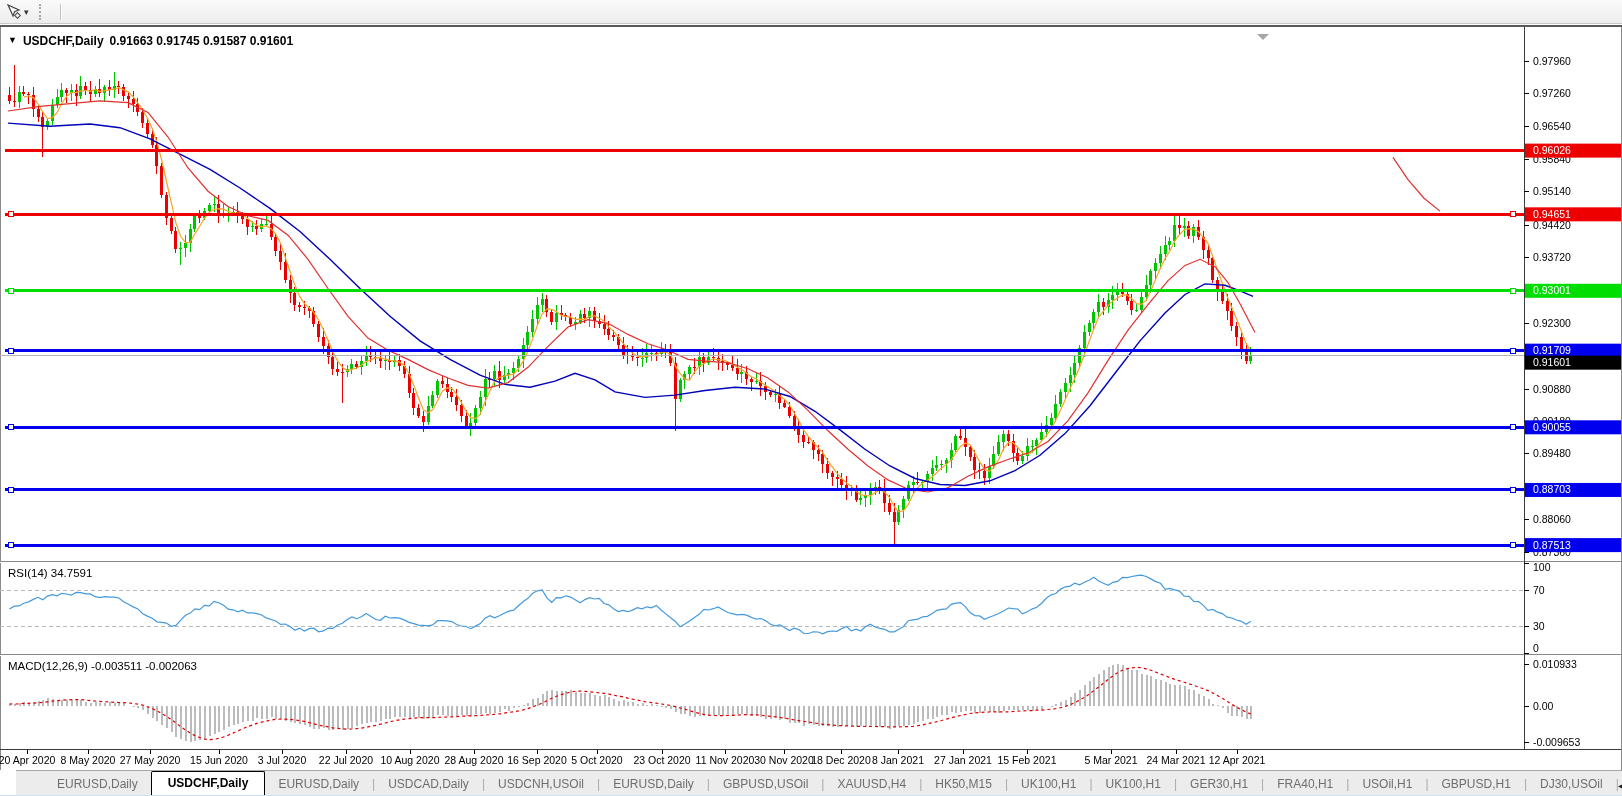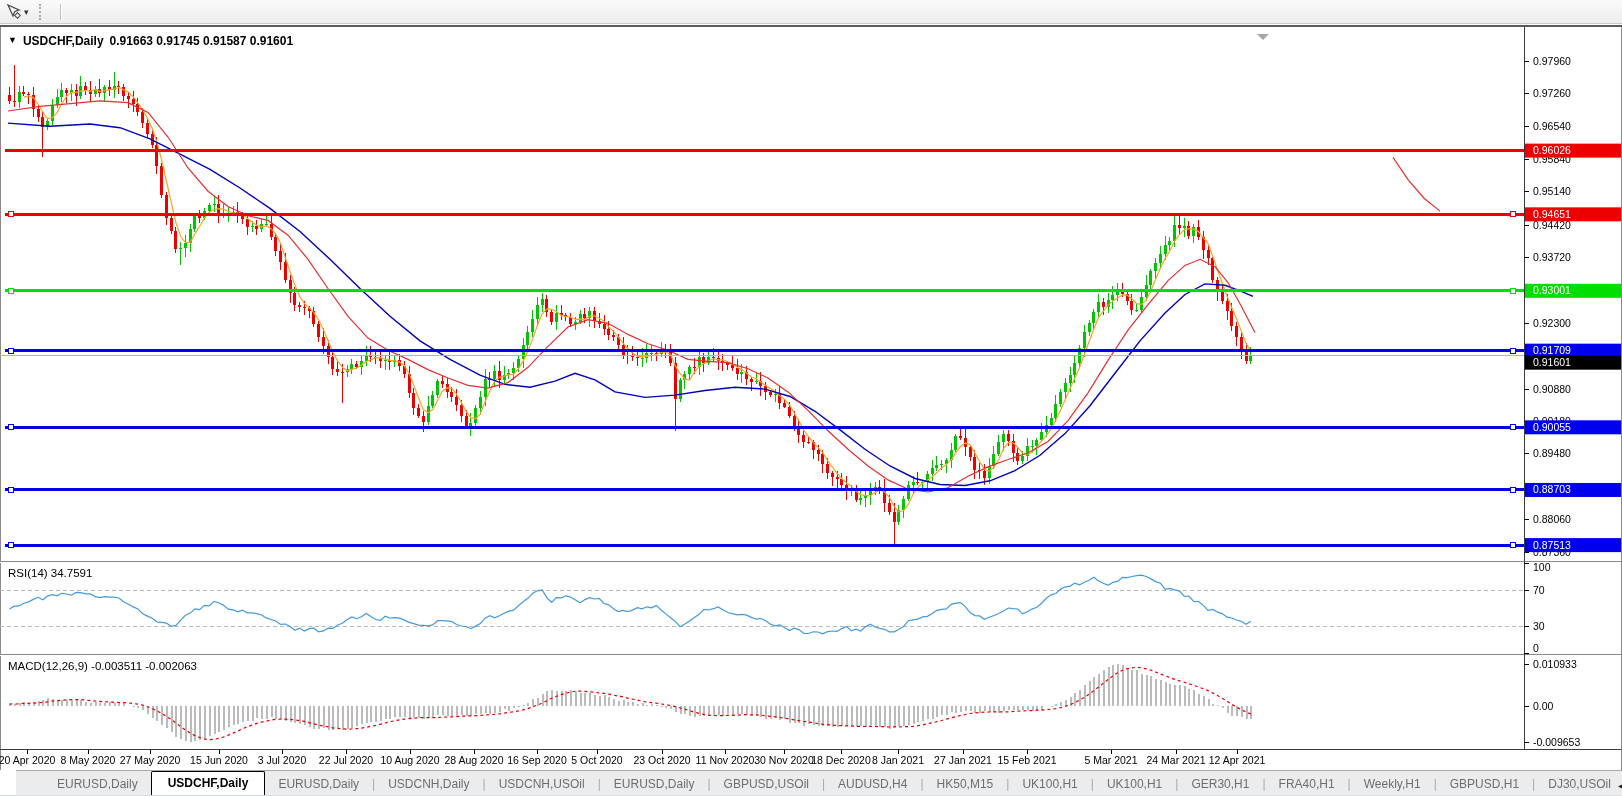--- a/index.html
+++ b/index.html
@@ -1000,41 +1000,41 @@
       <span>0.91663 0.91745 0.91587 0.91601</span>
     </div>
   </div>
 
   <div class="tabbar">
     <div class="tabbar-inner" id="tabs">
         <span class="tab">EURUSD,Daily</span>
         <span class="tab active">USDCHF,Daily</span>
         <span class="tab">EURUSD,Daily</span>
         <span class="tab-sep">|</span>
-        <span class="tab">USDCNH,Daily</span>
+        <span class="tab">USDCAD,Daily</span>
         <span class="tab-sep">|</span>
         <span class="tab">USDCNH,USOil</span>
         <span class="tab-sep">|</span>
         <span class="tab">EURUSD,Daily</span>
         <span class="tab-sep">|</span>
         <span class="tab">GBPUSD,USOil</span>
         <span class="tab-sep">|</span>
-        <span class="tab">AUDUSD,H4</span>
+        <span class="tab">XAUUSD,H4</span>
         <span class="tab-sep">|</span>
         <span class="tab">HK50,M15</span>
         <span class="tab-sep">|</span>
         <span class="tab">UK100,H1</span>
         <span class="tab-sep">|</span>
         <span class="tab">UK100,H1</span>
         <span class="tab-sep">|</span>
         <span class="tab">GER30,H1</span>
         <span class="tab-sep">|</span>
         <span class="tab">FRA40,H1</span>
         <span class="tab-sep">|</span>
-        <span class="tab">Weekly,H1</span>
+        <span class="tab">USOil,H1</span>
         <span class="tab-sep">|</span>
         <span class="tab">GBPUSD,H1</span>
         <span class="tab-sep">|</span>
         <span class="tab">DJ30,USOil</span>
         <span class="tab-sep">|</span>
         <span class="tab">CHINA300,H1</span>
       </div>
     <div class="tab-scroll">
       <span>◂</span>
       <span>▸</span>

